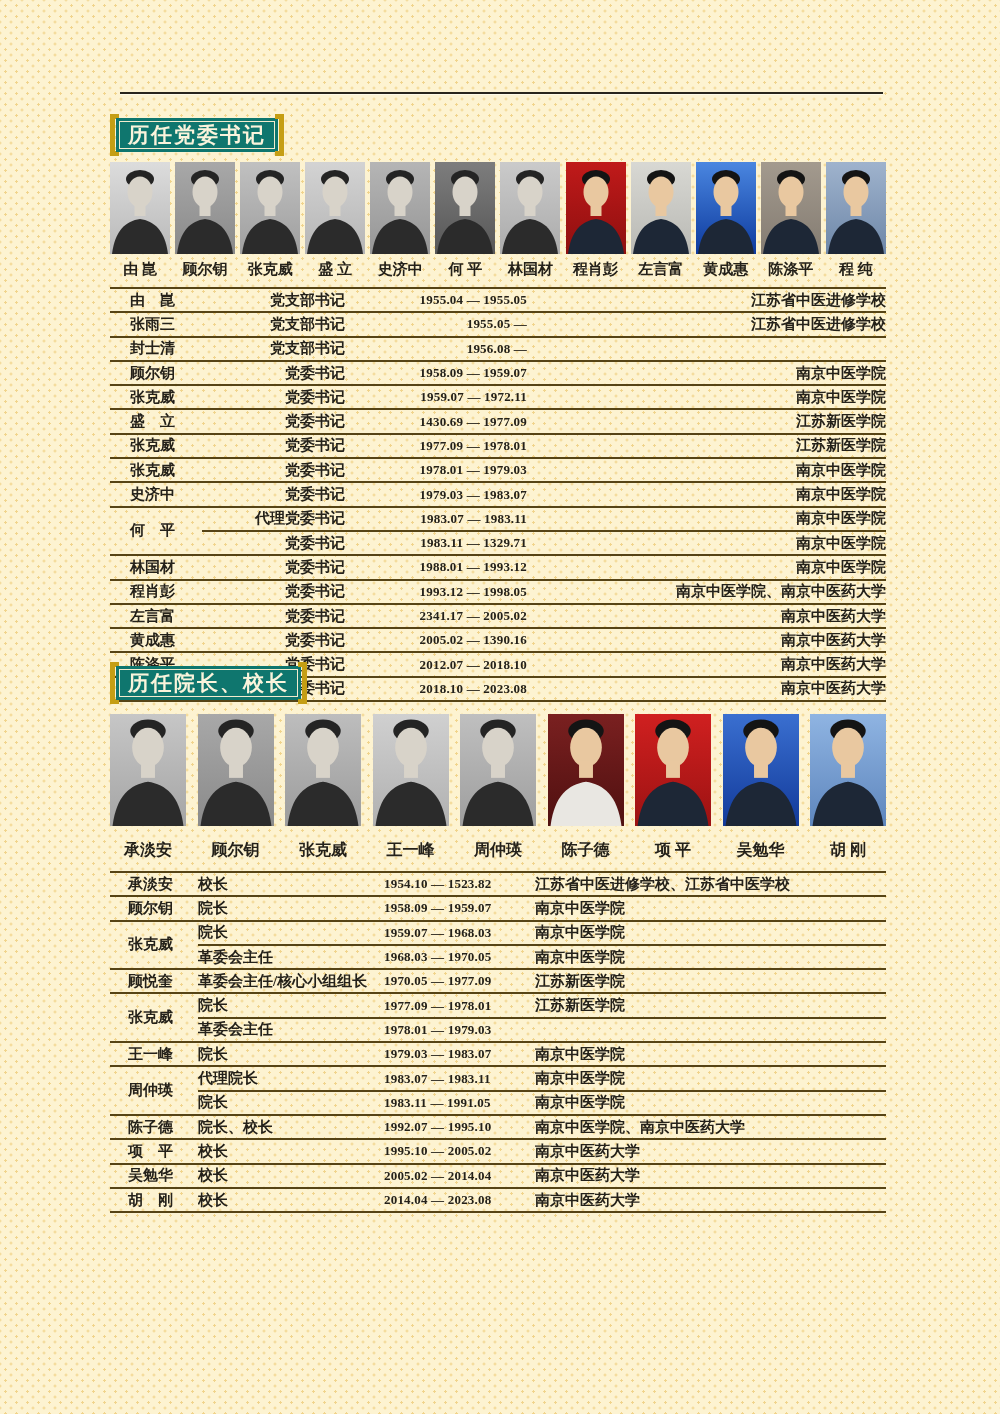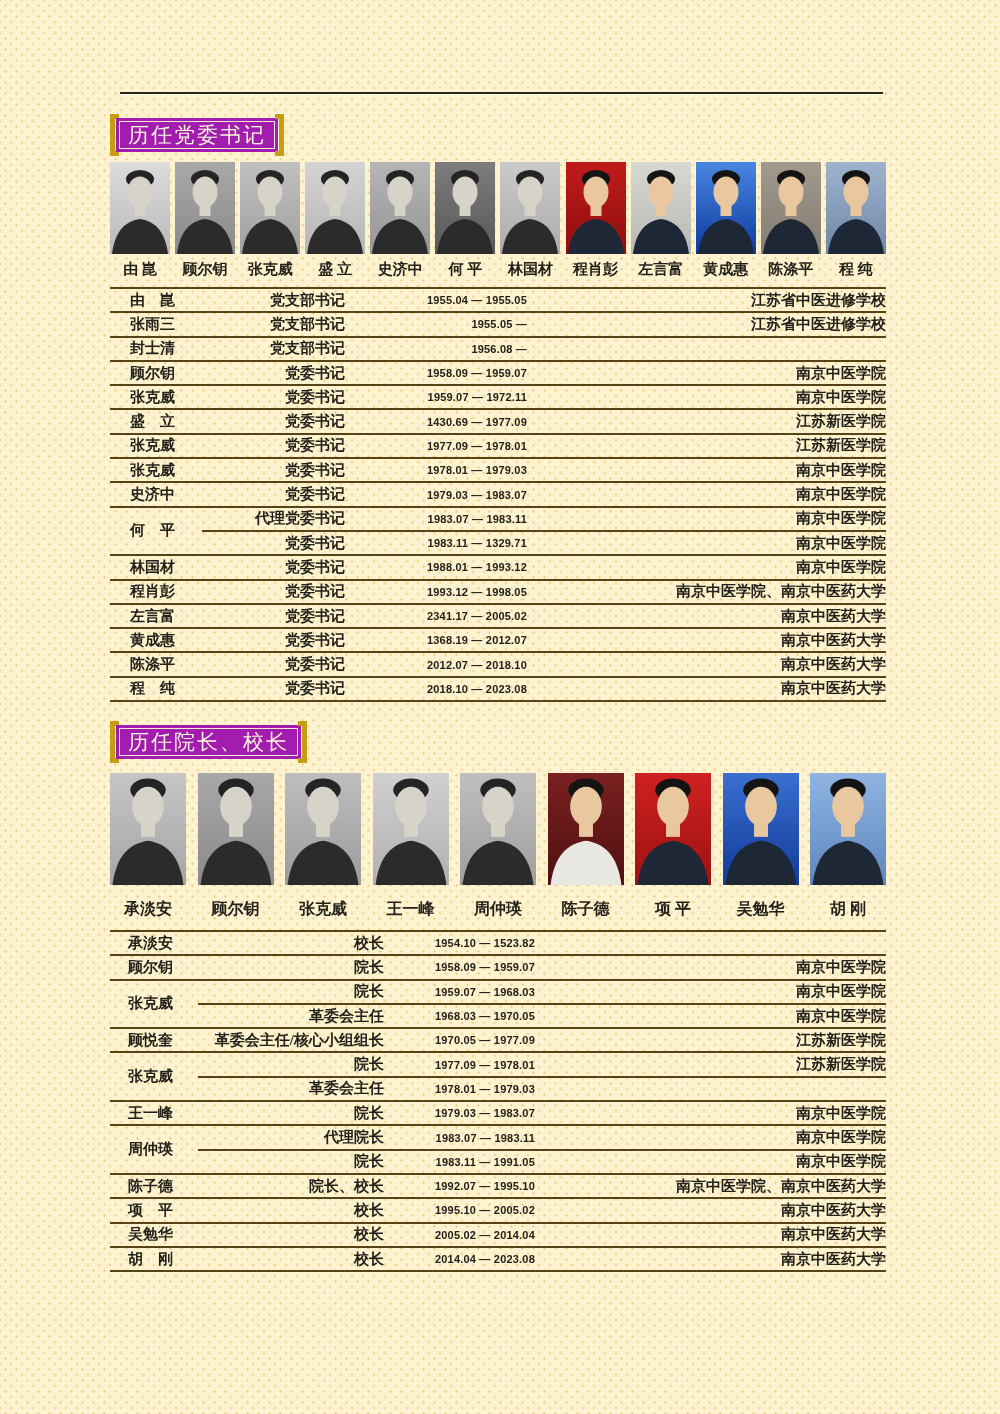--- a/index.html
+++ b/index.html
@@ -15,30 +15,30 @@
     color:#24211a;
     position:relative;
     overflow:hidden;
   }
   .top-rule{
     position:absolute;left:120px;top:92px;width:763px;height:2px;
     background:#28251c;border-bottom:1px solid #fffbe8;
   }
   section.sec{position:absolute;left:110px;width:776px;}
   .sec1{top:115px;}
-  .sec2{top:722px;}
+  .sec2{top:663px;}
 
   
   .sec-header{display:inline-flex;align-items:center;height:40px;}
   .bracket{display:inline-block;width:9px;height:42px;box-sizing:border-box;border:5px solid #c59e14;}
   .bracket.bl{border-right:none;margin-right:-3px;}
   .bracket.br{border-left:none;margin-left:-3px;}
   .sec-title{
-    display:inline-block;background:#a21caf;color:#faf4dc;
-    font-size:21px;font-weight:normal;letter-spacing:2px;
+    display:inline-block;background:#0f766e;color:#faf4dc;
+    font-size:21px;font-weight:bold;letter-spacing:2px;
     padding:4px 12px;line-height:26px;height:26px;
     outline:1px solid #f3ecce;outline-offset:-4px;
     white-space:nowrap;
   }
 
   
   .strip{display:flex;justify-content:space-between;margin-top:2px;}
   .sec1 .strip{height:92px;}
   .sec2 .strip{height:112px;margin-top:6px;}
   .photo{margin:0;overflow:hidden;position:relative;}
@@ -66,25 +66,25 @@
   .sec2 .table{margin-top:7px;}
   .group{display:flex;align-items:stretch;}
   .group + .group{border-top:2px solid #564416;}
   .gname{display:flex;align-items:center;box-sizing:border-box;
          font-size:15px;font-weight:bold;white-space:nowrap;}
   .sec1 .gname{flex:0 0 92px;padding-left:20px;}
   .sec2 .gname{flex:0 0 88px;padding-left:18px;}
   .entries{flex:1 1 auto;min-width:0;}
   .entry{display:grid;align-items:center;height:22.3px;}
   .sec1 .entry{grid-template-columns:143px 182px 1fr;text-align:right;}
-  .sec2 .entry{grid-template-columns:186px 151px 1fr;text-align:right;}
+  .sec2 .entry{grid-template-columns:186px 151px 1fr;}
   .entry + .entry{border-top:2px solid #564416;}
   .c-title,.c-org{font-size:15px;font-weight:bold;white-space:nowrap;overflow:hidden;}
-  .c-dates{font-family:Liberation Sans, sans-serif;
-           font-size:11px;font-weight:bold;white-space:nowrap;letter-spacing:.2px;}
+  .c-dates{font-family:Liberation Serif, serif;
+           font-size:13px;font-weight:bold;white-space:nowrap;letter-spacing:.2px;}
 </style>
 </head>
 <body>
 
 <div class="top-rule"></div>
 
 <section class="sec sec1">
   <div class="sec-header">
     <span class="bracket bl"></span>
     <span class="sec-title">历任党委书记</span>
@@ -371,21 +371,21 @@
     <div class="c-org">南京中医药大学</div>
   </div>
 </div>
   </div>
 
   <div class="group">
     <div class="gname">黄成惠</div>
     <div class="entries">
   <div class="entry">
     <div class="c-title">党委书记</div>
-    <div class="c-dates">1368.19 — 2012.07</div>
+    <div class="c-dates">2005.02 — 1390.16</div>
     <div class="c-org">南京中医药大学</div>
   </div>
 </div>
   </div>
 
   <div class="group">
     <div class="gname">陈涤平</div>
     <div class="entries">
   <div class="entry">
     <div class="c-title">党委书记</div>
@@ -515,20 +515,21 @@
 
   <span class="cap">胡 刚</span>
 </div>
   <div class="table">
   <div class="group">
     <div class="gname">承淡安</div>
     <div class="entries">
   <div class="entry">
     <div class="c-title">校长</div>
     <div class="c-dates">1954.10 — 1523.82</div>
+    <div class="c-org">江苏省中医进修学校、江苏省中医学校</div>
   </div>
 </div>
   </div>
 
   <div class="group">
     <div class="gname">顾尔钥</div>
     <div class="entries">
   <div class="entry">
     <div class="c-title">院长</div>
     <div class="c-dates">1958.09 — 1959.07</div>

